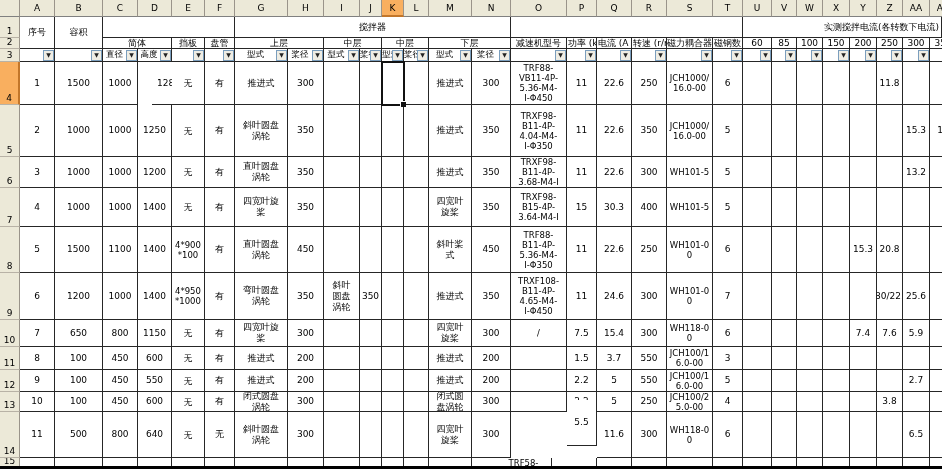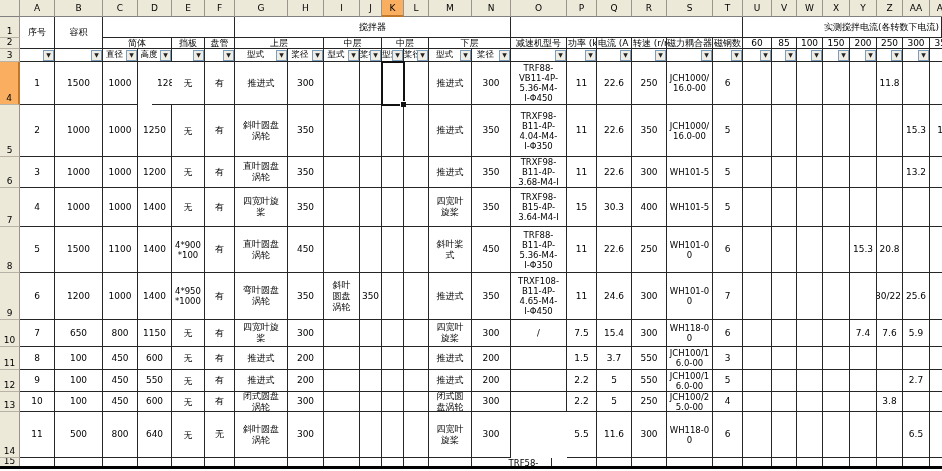--- a/index.html
+++ b/index.html
@@ -557,21 +557,21 @@
     <div class="abs cell ba" style="left: 172px; top: 412px; width: 33px; height: 46px;">无</div>
     <div class="abs cell" style="left: 205px; top: 412px; width: 30px; height: 46px;">无</div>
     <div class="abs cell cjk" style="left: 235px; top: 412px; width: 53px; height: 46px;">斜叶圆盘涡轮</div>
     <div class="abs cell" style="left: 288px; top: 412px; width: 36px; height: 46px;">300</div>
     <div class="abs cell cjk" style="left: 324px; top: 412px; width: 36px; height: 46px;"></div>
     <div class="abs cell" style="left: 360px; top: 412px; width: 22px; height: 46px;"></div>
     <div class="abs cell" style="left: 382px; top: 412px; width: 22px; height: 46px;"></div>
     <div class="abs cell" style="left: 404px; top: 412px; width: 25px; height: 46px;"></div>
     <div class="abs cell cjk" style="left: 429px; top: 412px; width: 43px; height: 46px;">四宽叶旋桨</div>
     <div class="abs cell" style="left: 472px; top: 412px; width: 39px; height: 46px;">300</div>
-    <div class="abs cell" style="left: 567px; top: 412px; width: 30px; height: 46px;">5.5</div>
+    <div class="abs cell" style="left: 567px; top: 400px; width: 30px; height: 46px;">5.5</div>
     <div class="abs cell" style="left: 597px; top: 412px; width: 35px; height: 46px;">11.6</div>
     <div class="abs cell" style="left: 632px; top: 412px; width: 35px; height: 46px;">300</div>
     <div class="abs cell scell" style="left: 667px; top: 412px; width: 46px; height: 46px;">WH118-00</div>
     <div class="abs cell" style="left: 713px; top: 412px; width: 30px; height: 46px;">6</div>
     <div class="abs cell" style="left: 743px; top: 412px; width: 29px; height: 46px;"></div>
     <div class="abs cell" style="left: 772px; top: 412px; width: 25px; height: 46px;"></div>
     <div class="abs cell" style="left: 797px; top: 412px; width: 26px; height: 46px;"></div>
     <div class="abs cell" style="left: 823px; top: 412px; width: 27px; height: 46px;"></div>
     <div class="abs cell" style="left: 850px; top: 412px; width: 27px; height: 46px;"></div>
     <div class="abs cell" style="left: 877px; top: 412px; width: 26px; height: 46px;"></div>

